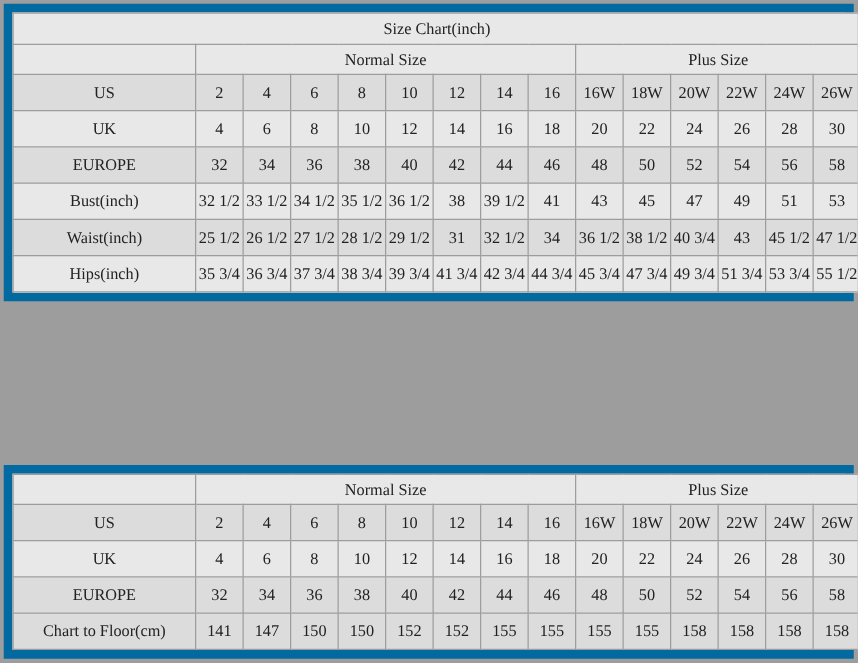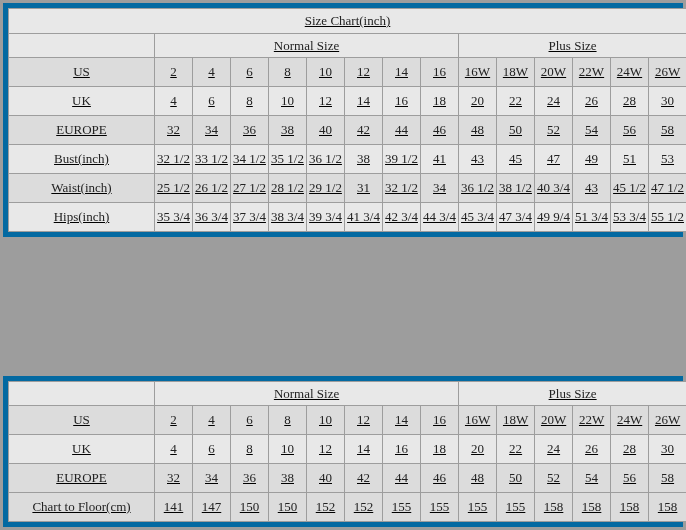--- a/index.html
+++ b/index.html
@@ -19,23 +19,22 @@
     background: #9d9d9d;
     box-sizing: border-box;
     display: flex;
     flex-direction: column;
     justify-content: space-between;
   }
   .chart-block {
     width: 680px;
     margin: 3px auto 0 auto;
     background: #e8e8e8;
-    border: 5px solid #0369a1;
+    border: 7px solid #0369a1;
     box-sizing: border-box;
-    text-decoration: underline;
   }
   table.size-table {
     border-collapse: collapse;
     width: 100%;
     table-layout: fixed;
     background: #e8e8e8;
   }
   table.size-table td {
     border: 1px solid #9d9d9d;
     text-align: center;
@@ -195,21 +194,21 @@
           <td class="valcell">35 3/4</td>
           <td class="valcell">36 3/4</td>
           <td class="valcell">37 3/4</td>
           <td class="valcell">38 3/4</td>
           <td class="valcell">39 3/4</td>
           <td class="valcell">41 3/4</td>
           <td class="valcell">42 3/4</td>
           <td class="valcell">44 3/4</td>
           <td class="valcell">45 3/4</td>
           <td class="valcell">47 3/4</td>
-          <td class="valcell">49 9/4</td>
+          <td class="valcell">49 3/4</td>
           <td class="valcell">51 3/4</td>
           <td class="valcell">53 3/4</td>
           <td class="valcell">55 1/2</td>
         </tr>
       </tbody>
     </table>
   </div>
 
   <div class="chart-block" style="margin-bottom:3px;">
     <table class="size-table">

